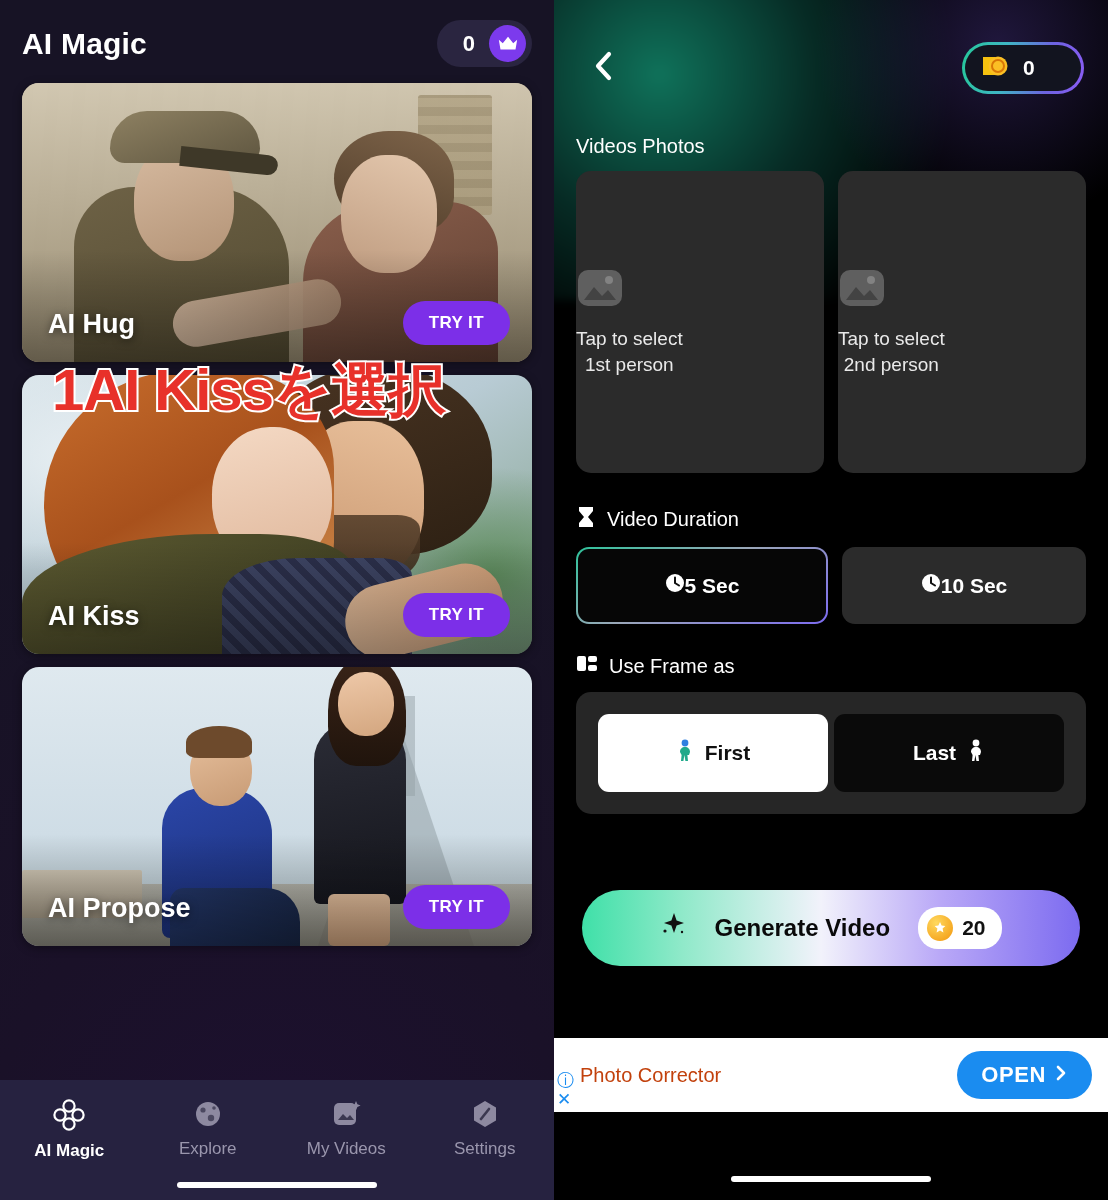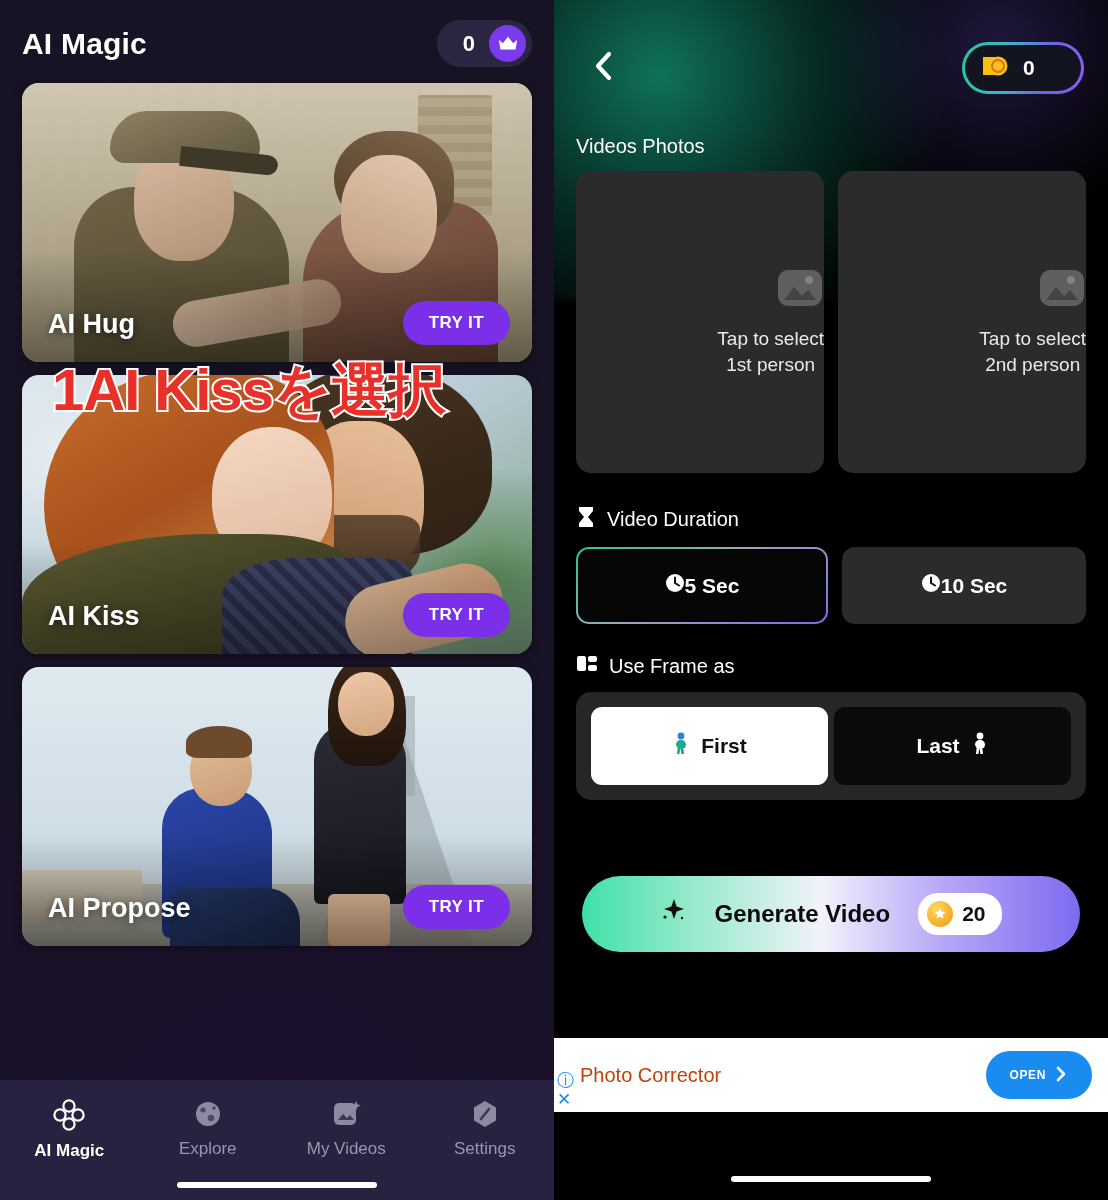--- a/index.html
+++ b/index.html
@@ -202,21 +202,21 @@
     flex:1;height:100%;border-radius:24px;background:#12141f;
     display:flex;align-items:center;gap:12px;padding-left:16px;
   }
   .coin-num{color:#fff;font-size:21px;font-weight:600;}
 
   .r-body{position:relative;z-index:4;padding:0 22px;}
   .sec-label{color:#fff;font-size:20px;margin-bottom:13px;display:flex;align-items:center;gap:11px;}
   .upload-row{display:flex;gap:14px;}
   .upload-card{
     flex:1;height:302px;background:#2b2b2b;border-radius:15px;
-    display:flex;flex-direction:column;align-items:flex-end;justify-content:center;gap:13px;
+    display:flex;flex-direction:column;align-items:flex-start;justify-content:center;gap:13px;
   }
   .upload-card .ph-icon{opacity:.55;}
   .upload-card .utext{color:#e9e9e9;font-size:19px;line-height:1.35;text-align:center;}
 
   .sec2{margin-top:32px;}
   .dur-row{display:flex;gap:14px;margin-top:13px;}
   .dur-btn{
     flex:1;height:77px;border-radius:13px;background:#2b2b2b;
     display:flex;align-items:center;justify-content:center;
     color:#fff;font-size:21px;font-weight:700;
@@ -224,21 +224,21 @@
   .dur-btn.sel{
     background:#070707;padding:2px;position:relative;
     background-image:linear-gradient(#060606,#060606),
       linear-gradient(150deg,#2ec39b 0%,#9aa7b8 45%,#7c6bf0 100%);
     background-origin:border-box;background-clip:padding-box,border-box;
     border:2px solid transparent;
   }
 
   .sec3{margin-top:30px;}
   .frame-toggle{
-    margin-top:11px;display:flex;gap:6px;background:#262626;border-radius:15px;padding:15px;
+    margin-top:11px;display:flex;gap:6px;background:#262626;border-radius:15px;padding:22px;
   }
   .frame-btn{
     flex:1;height:78px;border-radius:11px;display:flex;align-items:center;
     justify-content:center;gap:11px;font-size:21px;font-weight:700;
   }
   .frame-btn.on{background:#fff;color:#111;}
   .frame-btn.off{background:#0a0a0a;color:#fff;}
 
   .gen-wrap{margin-top:76px;display:flex;justify-content:center;}
   .gen-btn{
@@ -256,21 +256,21 @@
     display:flex;align-items:center;justify-content:center;}
 
   
   .adbar{
     position:absolute;left:0;bottom:88px;width:554px;height:74px;background:#fff;
     display:flex;align-items:center;justify-content:space-between;padding:0 16px 0 26px;
   }
   .ad-title{color:#c2410c;font-size:20px;}
   .ad-open{
     background:#1a8cf0;color:#fff;border:none;border-radius:24px;height:48px;
-    padding:0 24px;font-size:12px;font-weight:600;letter-spacing:.6px;
+    padding:0 24px;font-size:22px;font-weight:600;letter-spacing:.6px;
     display:flex;align-items:center;gap:8px;
   }
   .ad-marks{position:absolute;left:3px;bottom:4px;display:flex;flex-direction:column;gap:2px;}
   .ad-marks span{color:#1a8cf0;font-size:17px;line-height:1;}
   .r-home{
     position:absolute;left:50%;transform:translateX(-50%);bottom:18px;
     width:200px;height:6px;border-radius:4px;background:#fff;
   }
 </style>
 </head>

